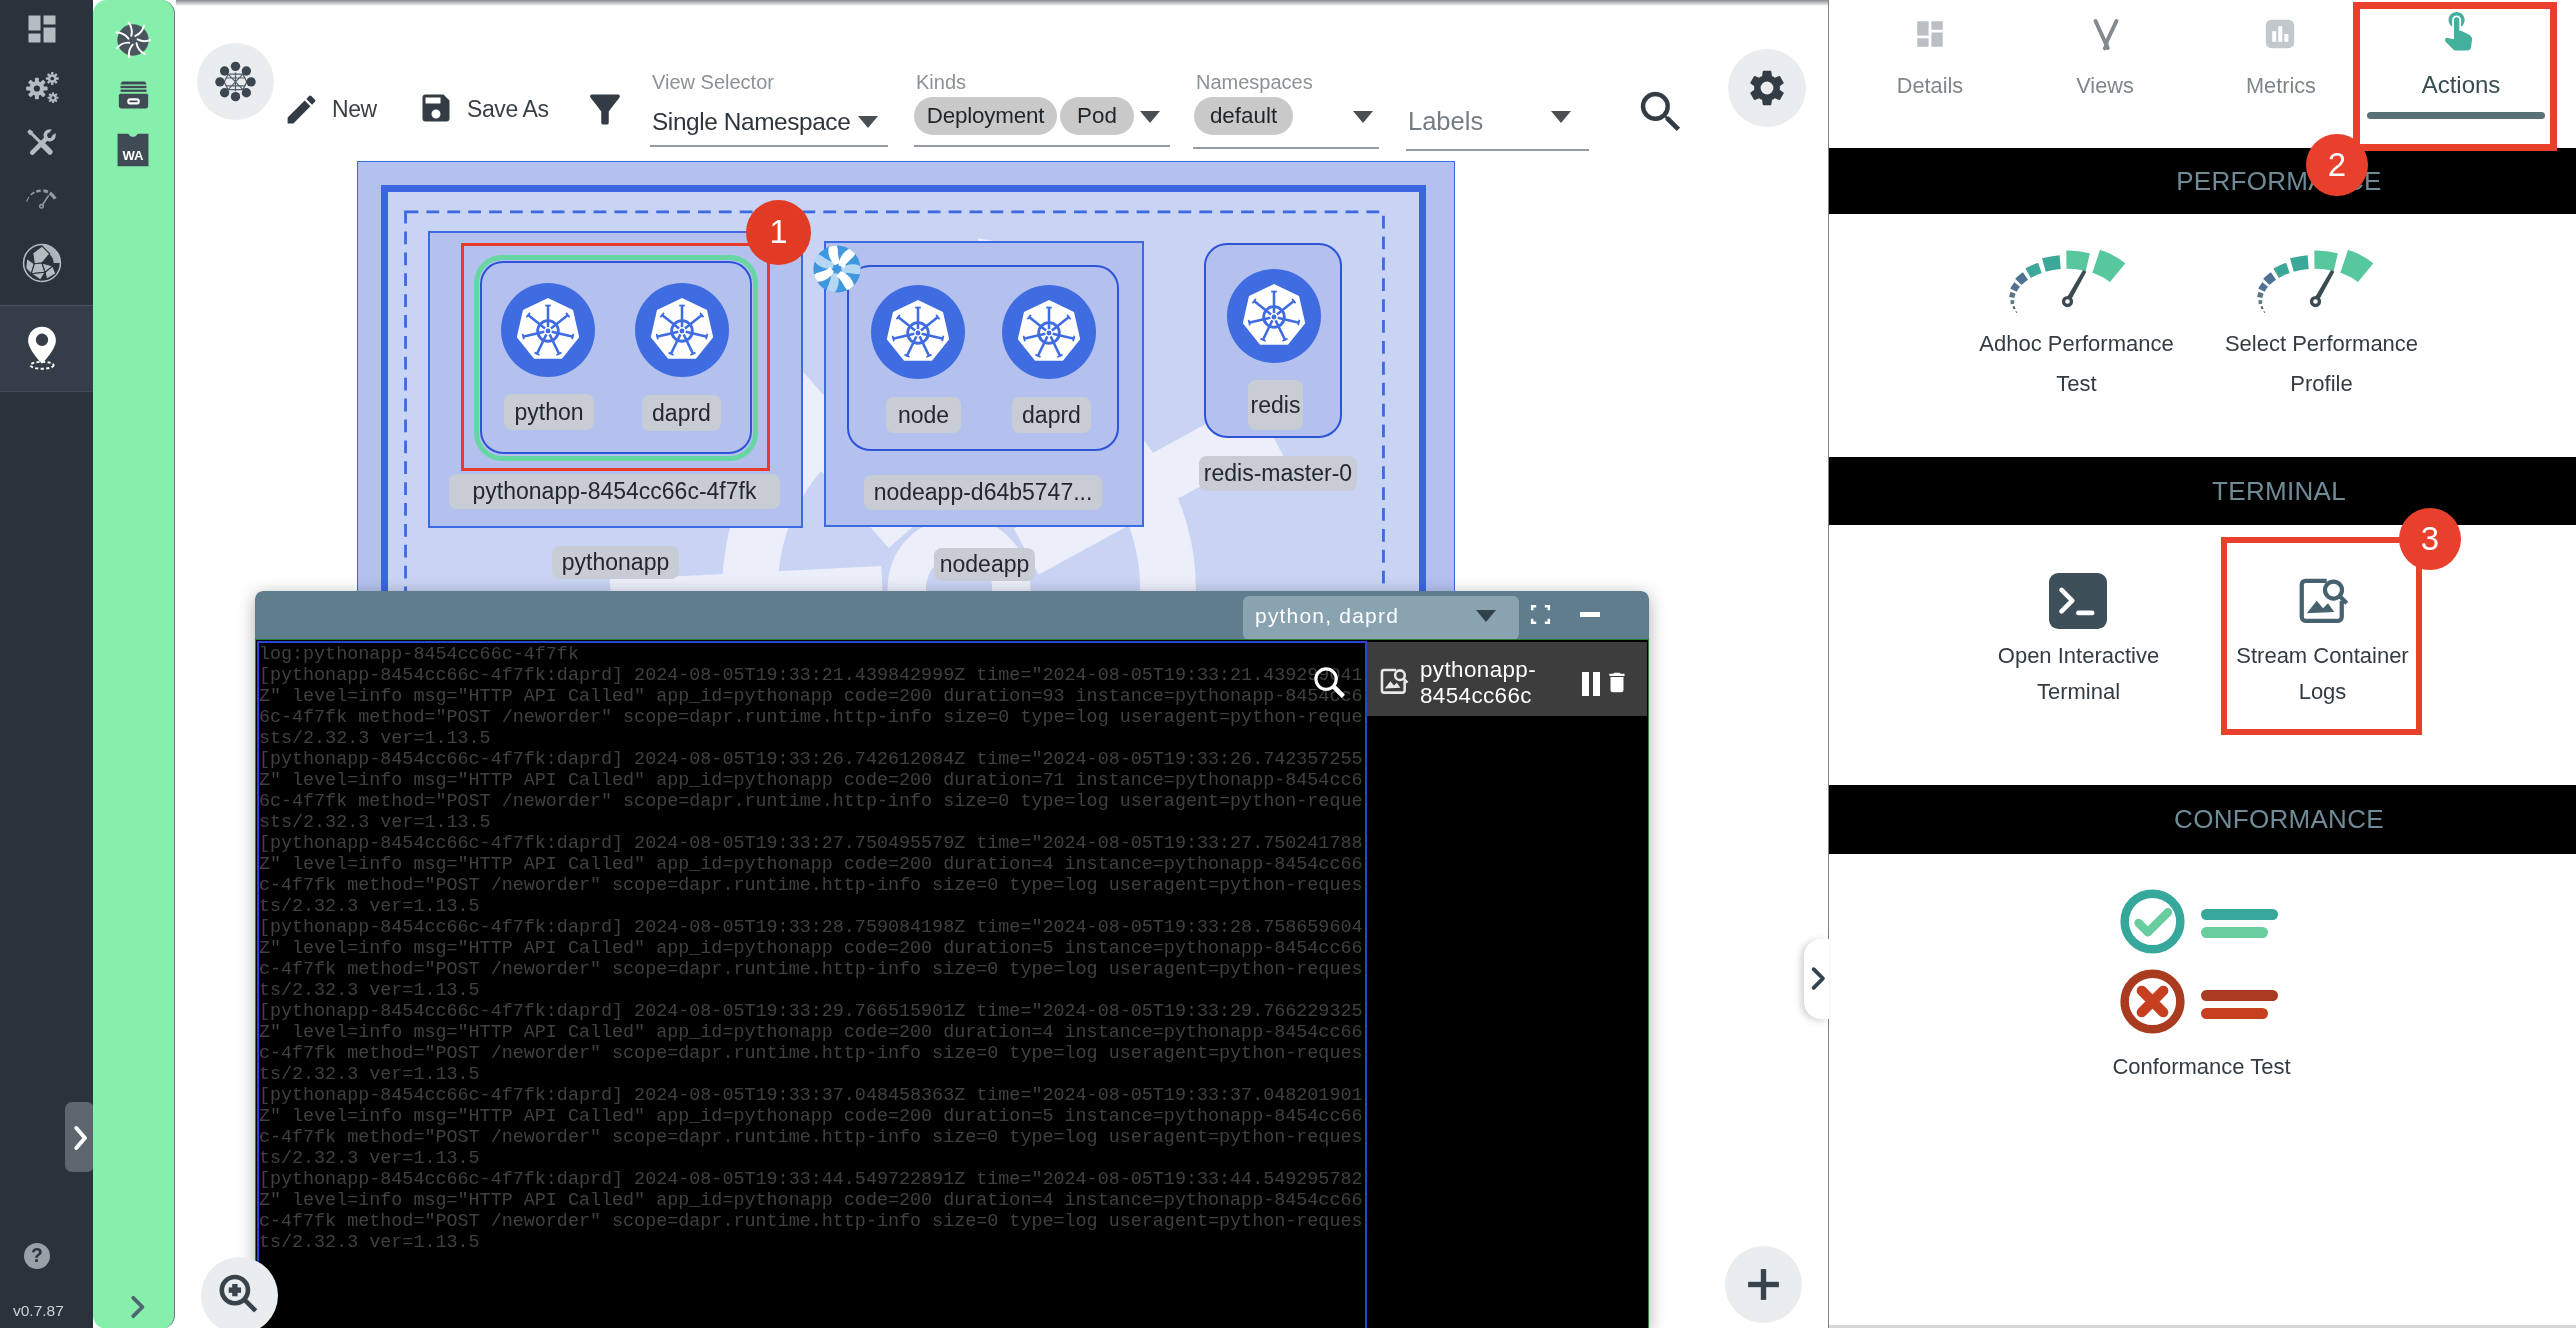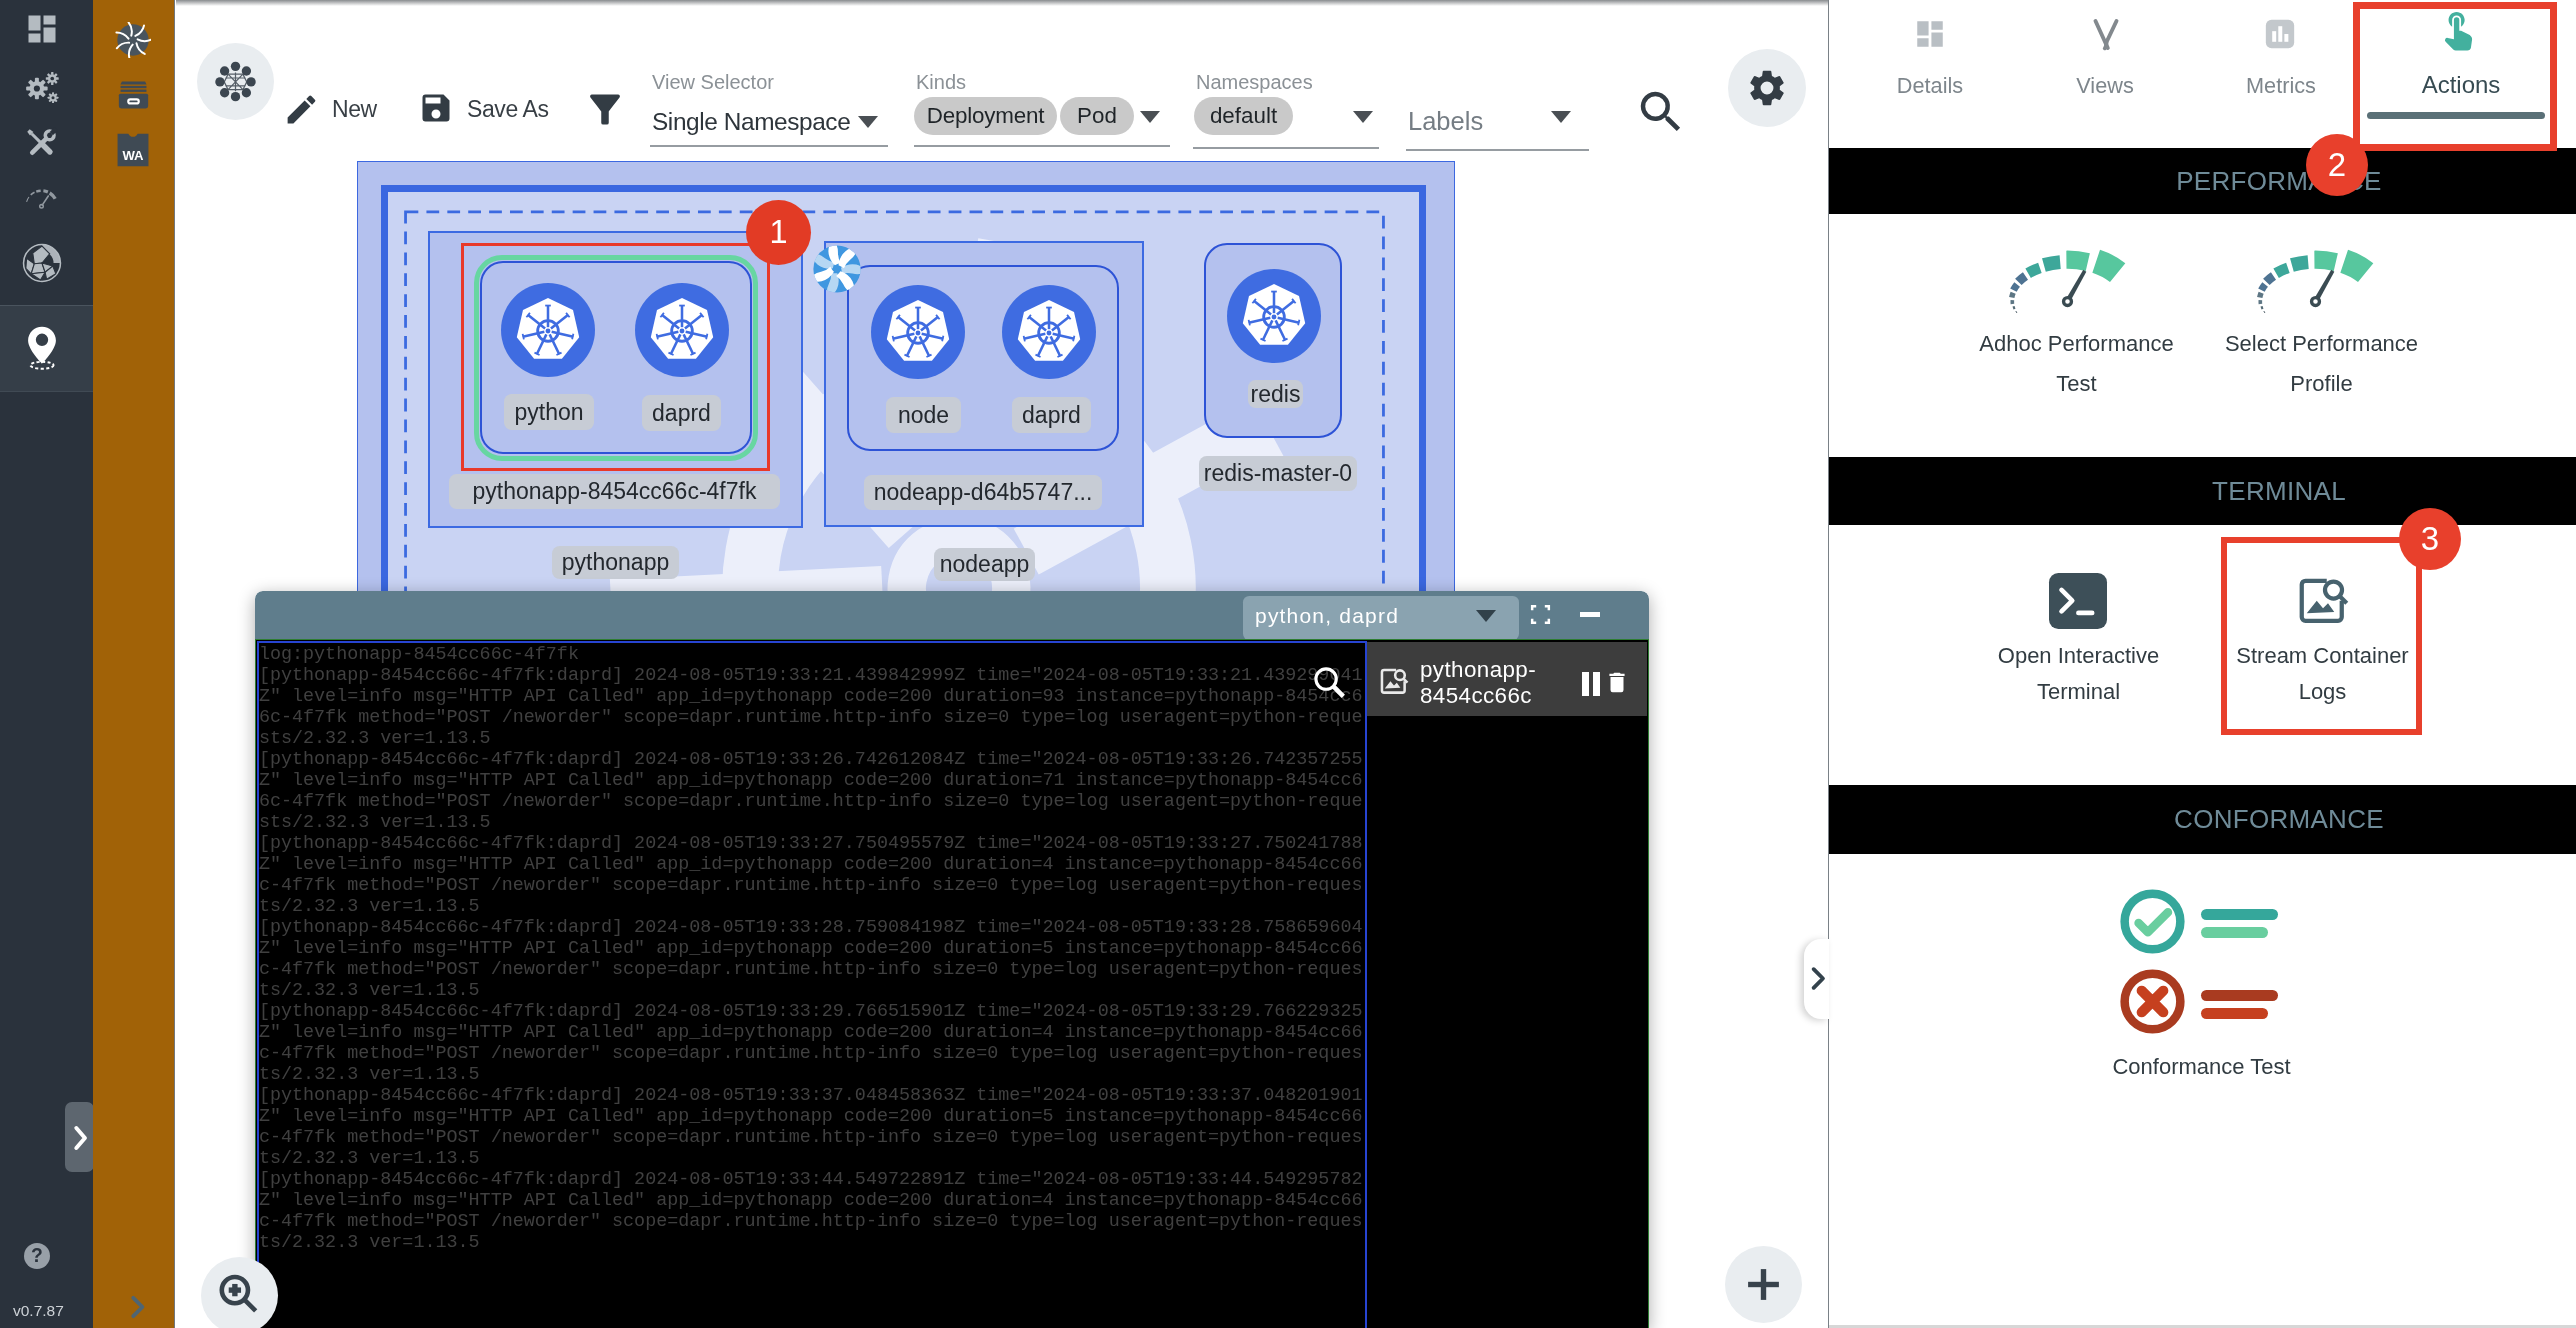--- a/index.html
+++ b/index.html
@@ -136,21 +136,21 @@
           <path d="M 45.8 -74.0 A 87 87 0 0 1 76.4 -41.6" stroke-width="19"></path>
         </g>
         <line x1="4" y1="-6" x2="38" y2="-57" stroke="#b4bbc1" stroke-width="9" stroke-linecap="round"></line>
         <circle cx="0" cy="0" r="10" fill="none" stroke="#b4bbc1" stroke-width="8"></circle>
       </g>
           </g>
     </defs>
       </svg>
   </div>
 
-  <div class="abs" id="col2" style="left:93px;top:0;width:81px;height:1329px;background:#a16207;border-right:1.5px solid #71777d;">
+  <div class="abs" id="col2" style="left:93px;top:0;width:81px;height:1329px;background:#86efac;border-right:1.5px solid #71777d;border-radius:14px;">
 
     <svg class="abs" style="left:22.4px;top:21.7px;" width="36" height="36" viewBox="-31 -31 62 62">
       <circle cx="0" cy="0" r="27" fill="#49545e"></circle>
       <g fill="none" stroke="#fff" stroke-width="3.4" stroke-linecap="round">
         <g id="swb">
             <path d="M4 -7 C 11 -10, 17 -16, 19 -25"></path>
           </g>
         <use href="#swb" transform="rotate(51.4)"></use>
         <use href="#swb" transform="rotate(102.8)"></use>
         <use href="#swb" transform="rotate(154.3)"></use>
@@ -310,21 +310,21 @@
         <use href="#k8s"></use>
       </svg>
     <svg class="abs" style="left:1227px;top:269px;" width="94" height="94" viewBox="0 0 100 100">
         <use href="#k8s"></use>
       </svg>
 
     <div class="chip" style="left:504px;top:394px;width:90px;height:36px;font-size:23px;">python</div>
     <div class="chip" style="left:642px;top:395px;width:79px;height:36px;font-size:23px;">daprd</div>
     <div class="chip" style="left:886px;top:397px;width:75px;height:36px;font-size:23px;">node</div>
     <div class="chip" style="left:1012px;top:397px;width:79px;height:36px;font-size:23px;">daprd</div>
-    <div class="chip" style="left:1248px;top:380px;width:55px;height:28px;font-size:23px;">redis</div>
+    <div class="chip" style="left:1248px;top:380px;width:55px;height:50px;font-size:23px;">redis</div>
     <div class="chip" style="left:449px;top:474px;width:331px;height:35px;font-size:23px;z-index:4;">pythonapp-8454cc66c-4f7fk</div>
     <div class="chip" style="left:864px;top:475px;width:238px;height:35px;font-size:23px;">nodeapp-d64b5747...</div>
     <div class="chip" style="left:1199px;top:456px;width:158px;height:35px;font-size:23px;">redis-master-0</div>
     <div class="chip" style="left:552px;top:546px;width:127px;height:32.5px;font-size:23px;">pythonapp</div>
     <div class="chip" style="left:934px;top:548px;width:101px;height:32.5px;font-size:23px;">nodeapp</div>
 
     <div class="abs" style="left:746px;top:200px;width:65px;height:65px;border-radius:50%;background:#e23b25;z-index:5;
          display:flex;align-items:center;justify-content:center;color:#fff;font-size:32.5px;">1</div>
 
     <svg class="abs" style="left:813px;top:245px;z-index:4;" width="48" height="48" viewBox="-31 -31 62 62">

